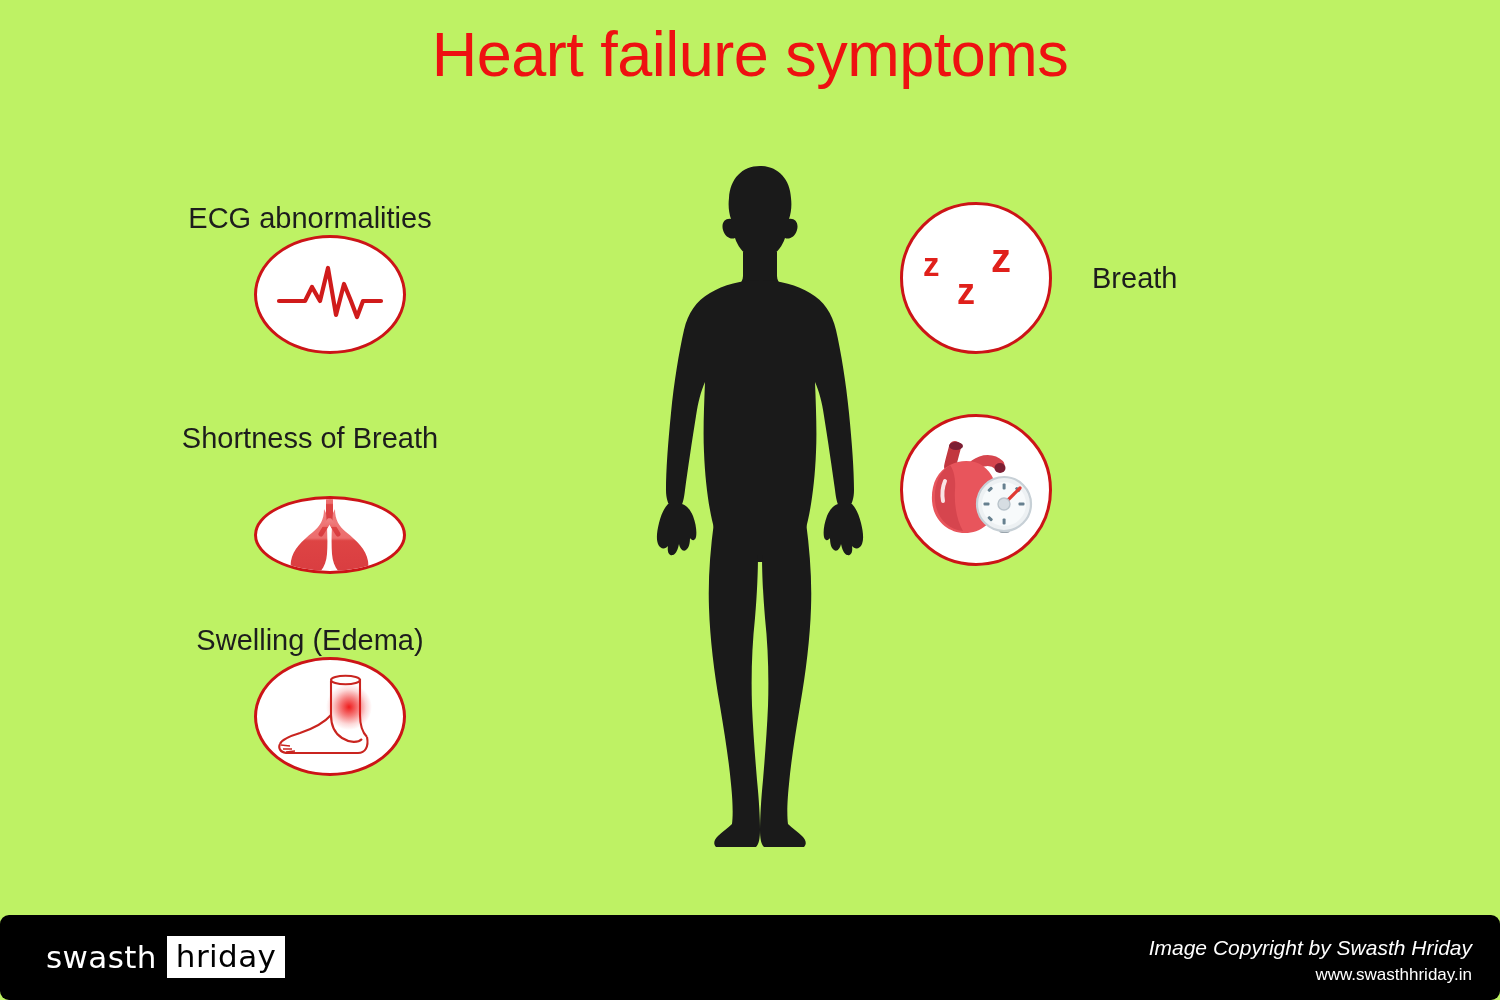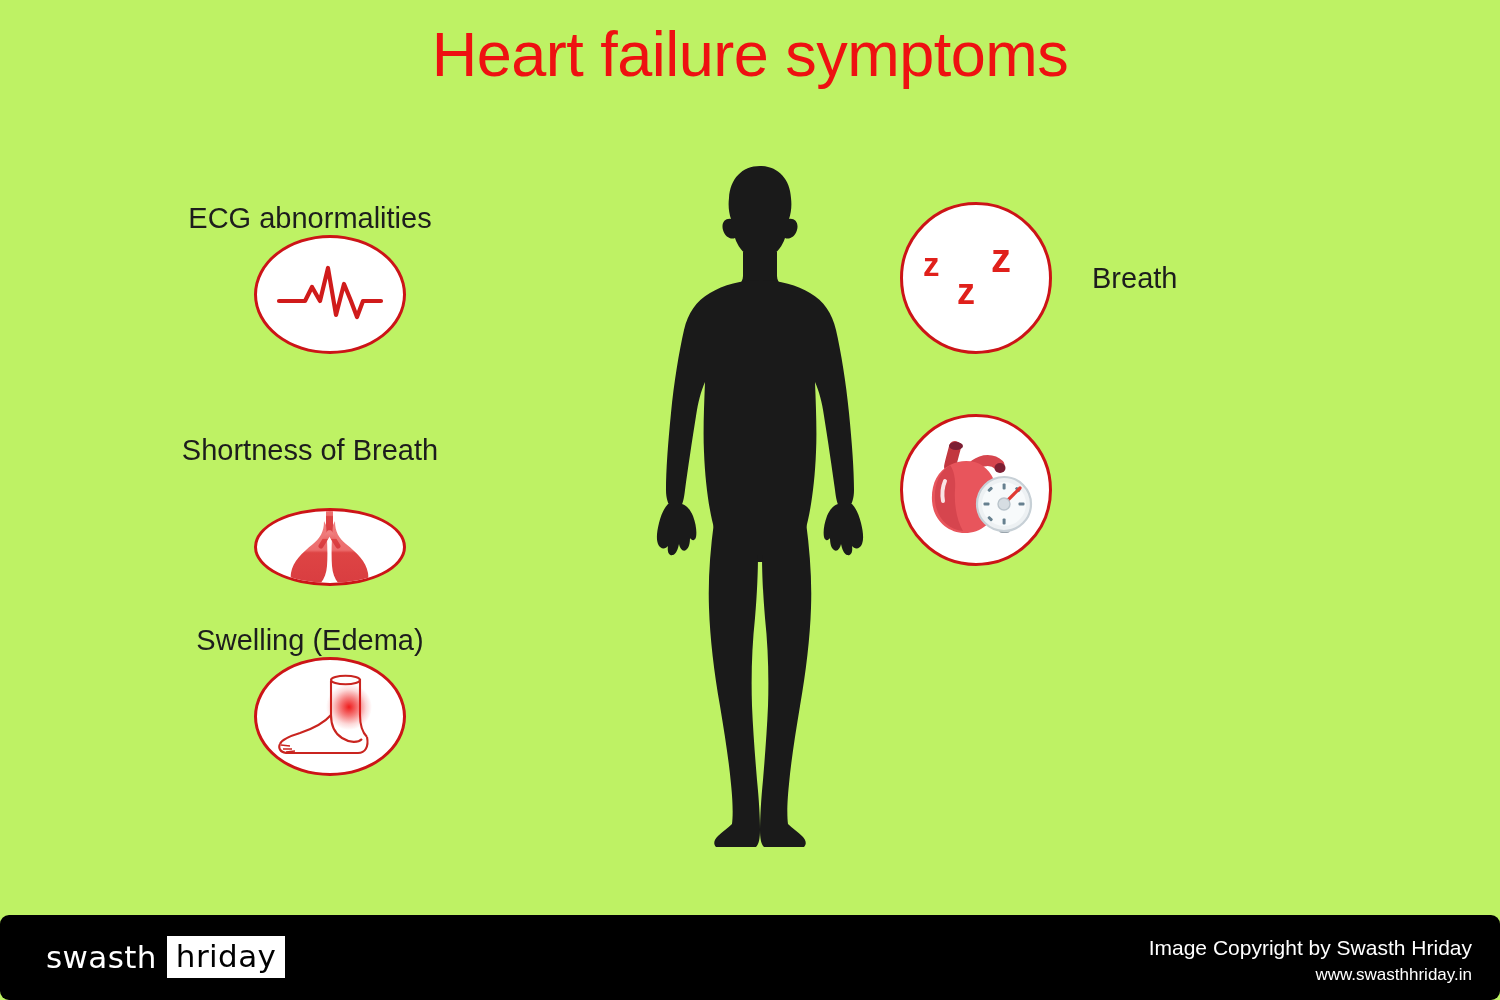--- a/index.html
+++ b/index.html
@@ -129,20 +129,21 @@
     position: absolute;
     right: 28px;
     top: 20px;
     text-align: right;
   }
   #copyright-line {
     color: #ffffff;
     font-size: 21px;
     font-weight: 400;
     line-height: 1.25;
+    font-style: italic;
   }
   #website-line {
     color: #ffffff;
     font-size: 17px;
     font-weight: 400;
     line-height: 1.35;
     margin-top: 3px;
     text-align: right;
   }
 </style>
@@ -155,21 +156,21 @@
 
   <div class="sym left" style="top: 202px;">
     <div class="sym-label">ECG abnormalities</div>
     <div class="icon-circle">
       <svg width="110" height="70" viewBox="0 0 110 70">
         <polyline points="4,41 30,41 37,27 45,41 53,8 61,55 69,24 76,41 82,57 88,41 106,41" fill="none" stroke="#d01b1b" stroke-width="4.2" stroke-linejoin="round" stroke-linecap="round"></polyline>
       </svg>
     </div>
   </div>
 
-  <div class="sym left" style="top: 434px; gap: 41px;">
+  <div class="sym left" style="top: 422px; gap: 41px;">
     <div class="sym-label">Shortness of Breath</div>
     <div class="icon-circle">
       <svg width="100" height="96" viewBox="0 0 100 96">
         <defs>
           <linearGradient id="lungGrad" x1="0" y1="0" x2="0" y2="1">
             <stop offset="0%" stop-color="#f08080"></stop>
             <stop offset="42%" stop-color="#ec6d6d"></stop>
             <stop offset="46%" stop-color="#de4444"></stop>
             <stop offset="100%" stop-color="#d83c40"></stop>
           </linearGradient>

